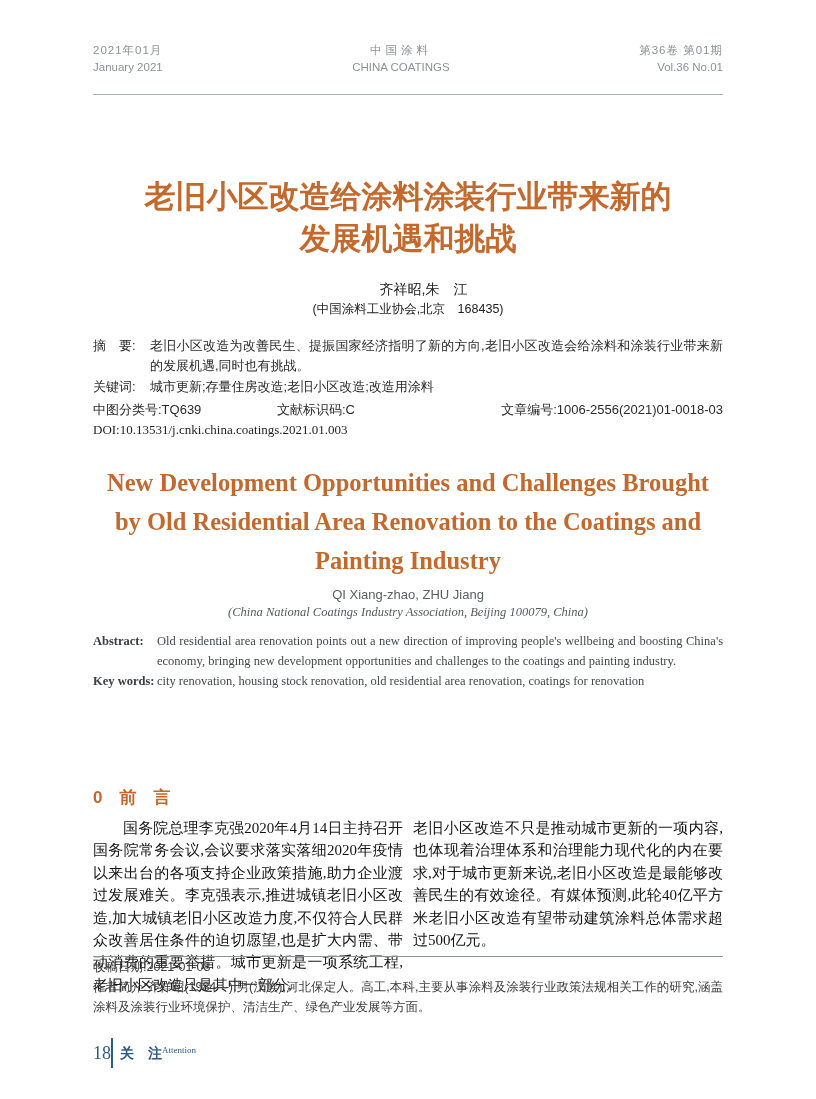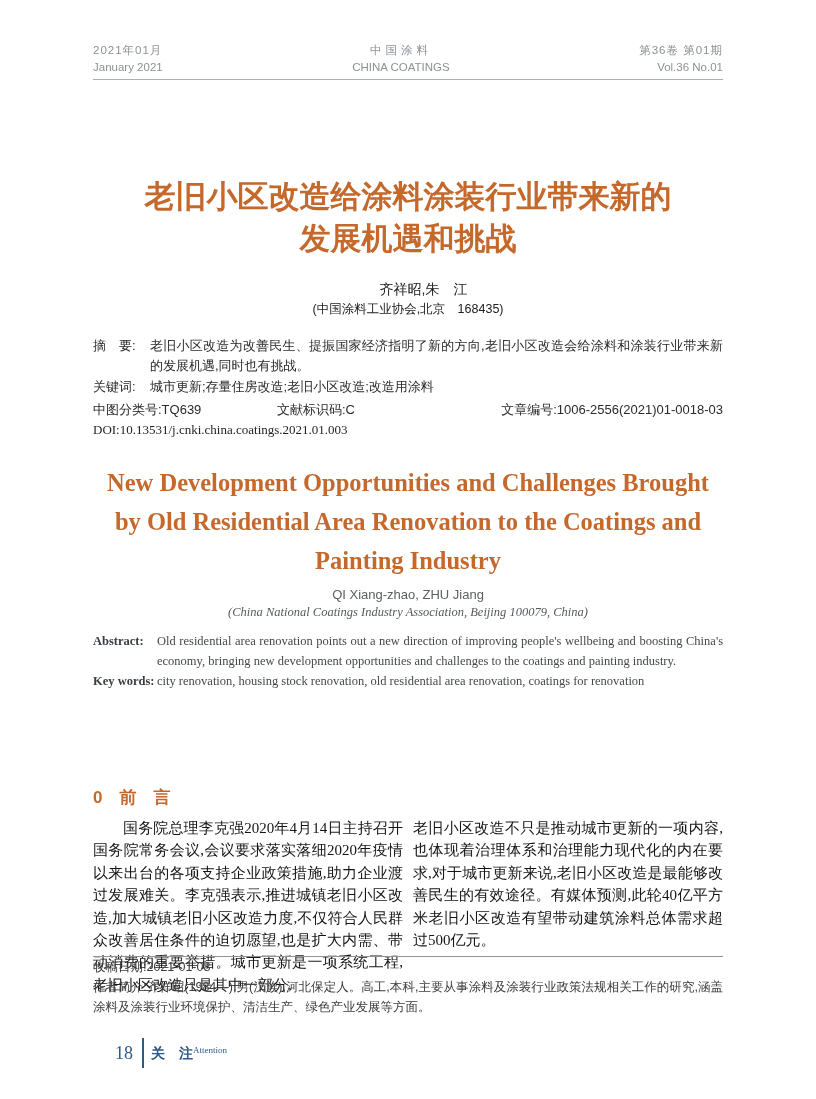--- a/index.html
+++ b/index.html
@@ -12,21 +12,21 @@
     font-family: "Liberation Serif", serif;
     color: #1f1f1f;
     overflow: hidden;
   }
   
   .hdr {
     position: absolute; top: 42px; left: 93px; right: 93px;
     display: flex; justify-content: space-between; align-items: flex-end;
     font-family: "Liberation Sans", sans-serif;
     font-size: 11.5px; line-height: 17px; color: #8c9196;
-    border-bottom: 1px solid #aab0b5; padding-bottom: 3px;
+    border-bottom: 1px solid #aab0b5; padding-bottom: 18px;
   }
   .hdr .h-col { white-space: nowrap; }
   .hdr .h-left   { text-align: left; }
   .hdr .h-center { text-align: center; }
   .hdr .h-right  { text-align: right; }
   .hdr .cn { letter-spacing: 4px; }
   .hdr .h-left .cn, .hdr .h-right .cn { letter-spacing: 1px; }
   
   .title-cn {
     position: absolute; top: 176px; left: 60px; right: 60px;
@@ -114,21 +114,21 @@
     text-align: justify;
   }
   .footnote .line { display: block; }
   
   .pagefoot {
     position: absolute; top: 1038px; left: 93px;
     display: flex; align-items: center; color: #2e5a87;
   }
   .pf-num {
     font-family: "Liberation Serif", serif;
-    font-size: 18px; padding-right: 9px; margin-left: 22px;
+    font-size: 18px; padding-right: 0;
   }
   .pf-bar { width: 2px; height: 30px; background: #2e5a87; }
   .pf-col { padding-left: 7px; display: flex; flex-direction: row; }
   .pf-cn {
     font-family: "Liberation Sans", sans-serif;
     font-weight: bold; font-size: 14px; line-height: 16px;
   }
   .pf-en {
     font-family: "Liberation Serif", serif;
     font-size: 9px; line-height: 11px;

